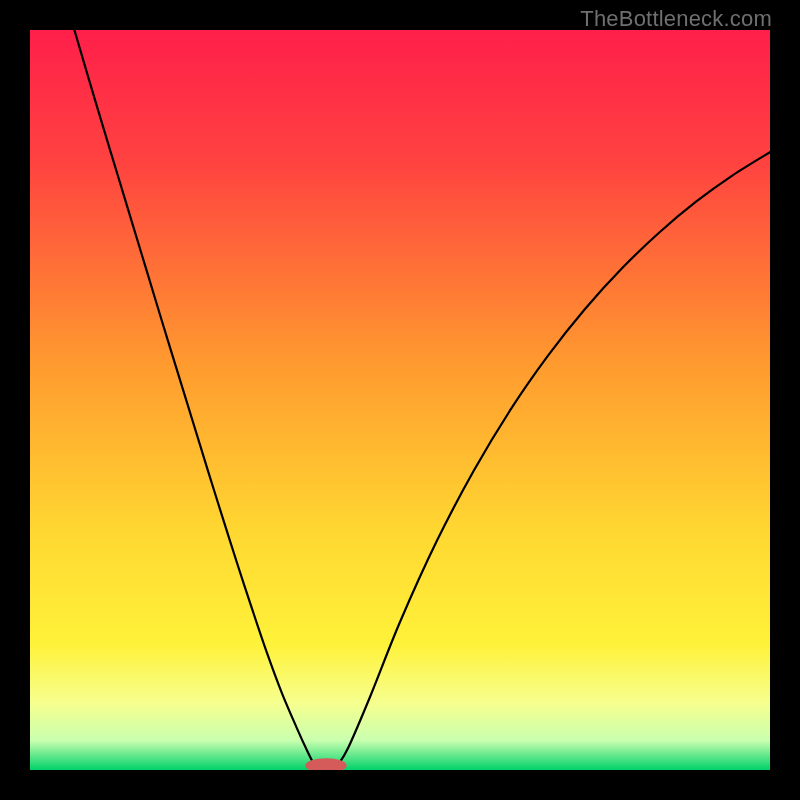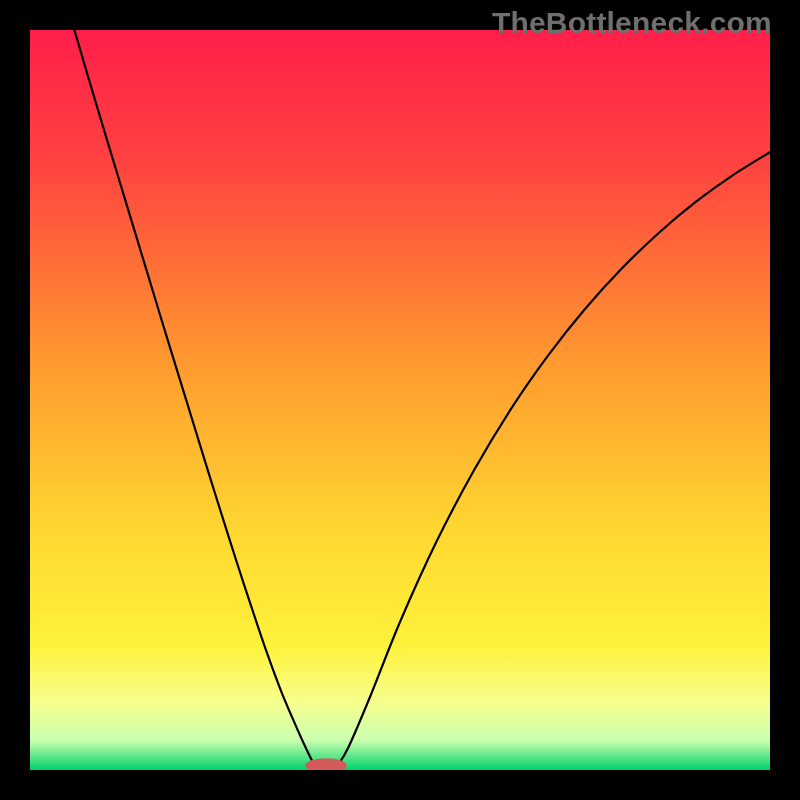--- a/index.html
+++ b/index.html
@@ -32,22 +32,22 @@
     top: 0;
     width: 740px;
     height: 740px;
     display: block;
   }
   .watermark {
     position: absolute;
     top: 6px;
     right: 28px;
     color: #6f6f6f;
-    font-size: 30px;
-    font-weight: 700;
+    font-size: 22px;
+    font-weight: 400;
     letter-spacing: 0.2px;
     user-select: none;
   }
 </style>
 </head>
 <body>
 
 <div class="frame">
 
   <div class="plot-area">

